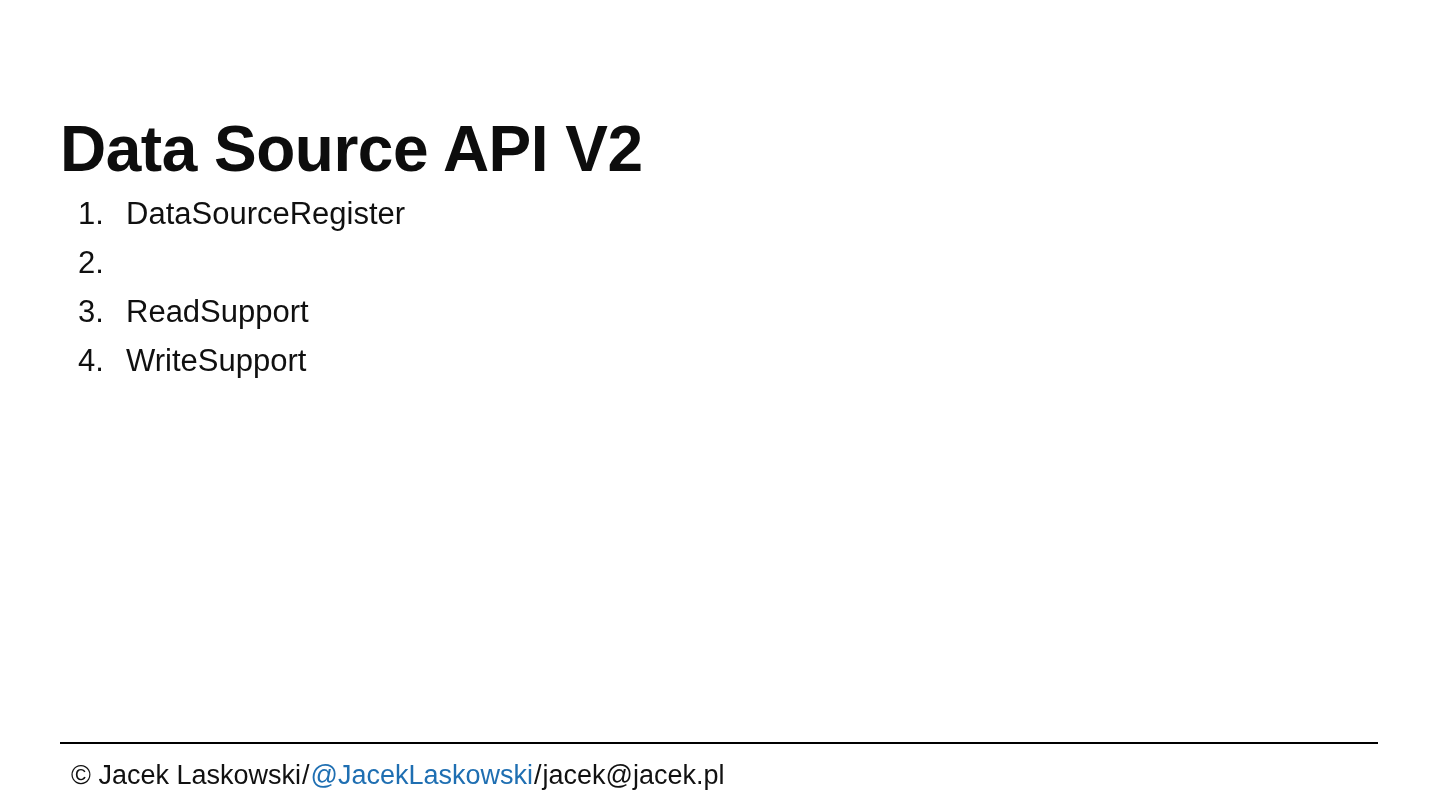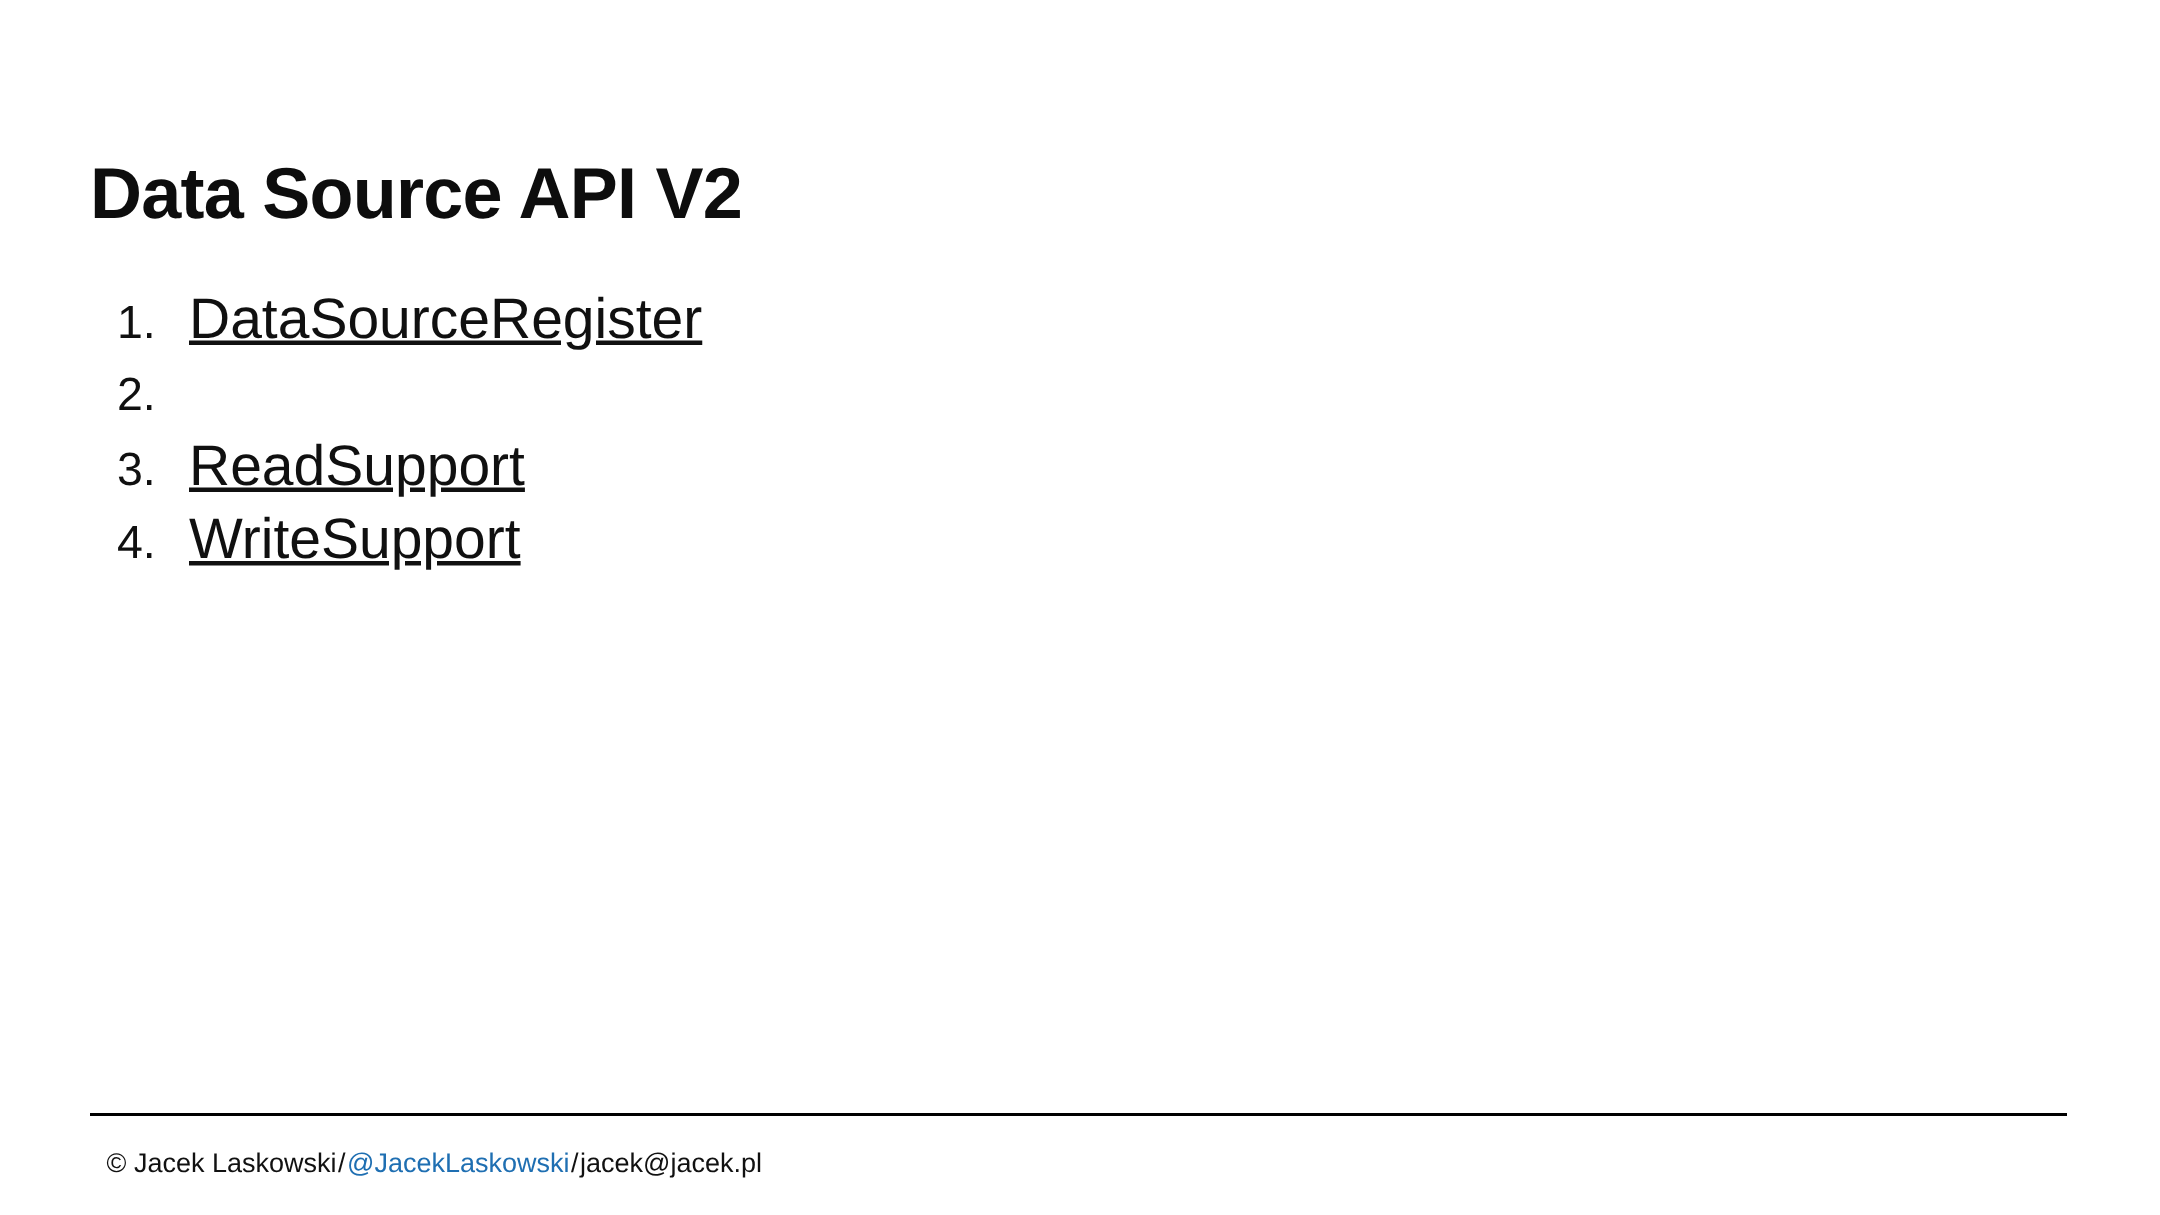--- a/index.html
+++ b/index.html
@@ -17,21 +17,21 @@
     width: 1440px;
     height: 810px;
     background: #ffffff;
     overflow: hidden;
     box-sizing: border-box;
   }
   .slide-title {
     position: absolute;
     left: 60px;
     top: 72px;
-    font-size: 48px;
+    font-size: 64px;
     font-weight: bold;
     line-height: 1.08;
     letter-spacing: -0.5px;
     color: #0d0d0d;
     white-space: nowrap;
   }
   .content-list {
     position: absolute;
     left: 60px;
     top: 193px;
@@ -53,44 +53,43 @@
     width: 66px;
     flex: 0 0 66px;
     padding-left: 18px;
     box-sizing: border-box;
     text-align: left;
     font-size: 31px;
     color: #101010;
   }
   .item-text {
     flex: 1 1 auto;
-    font-size: 38px;
+    font-size: 31px;
     color: #101010;
     white-space: nowrap;
-    text-decoration: underline;
   }
   .footer-rule {
     position: absolute;
     left: 60px;
     top: 742px;
     width: 1318px;
     height: 0;
     border-top: 2px solid #000000;
   }
   .footer {
     position: absolute;
     left: 71px;
     top: 761px;
     font-size: 20.5px;
     line-height: 28px;
     color: #111111;
     white-space: nowrap;
   }
   .footer span, .footer a {
-    font-size: 18px;
+    font-size: 27px;
   }
   .footer .sep {
     padding: 0 1px;
   }
   .footer-link {
     color: #1f6fb2;
     text-underline-offset: 2px;
     cursor: pointer;
   }
 </style>

